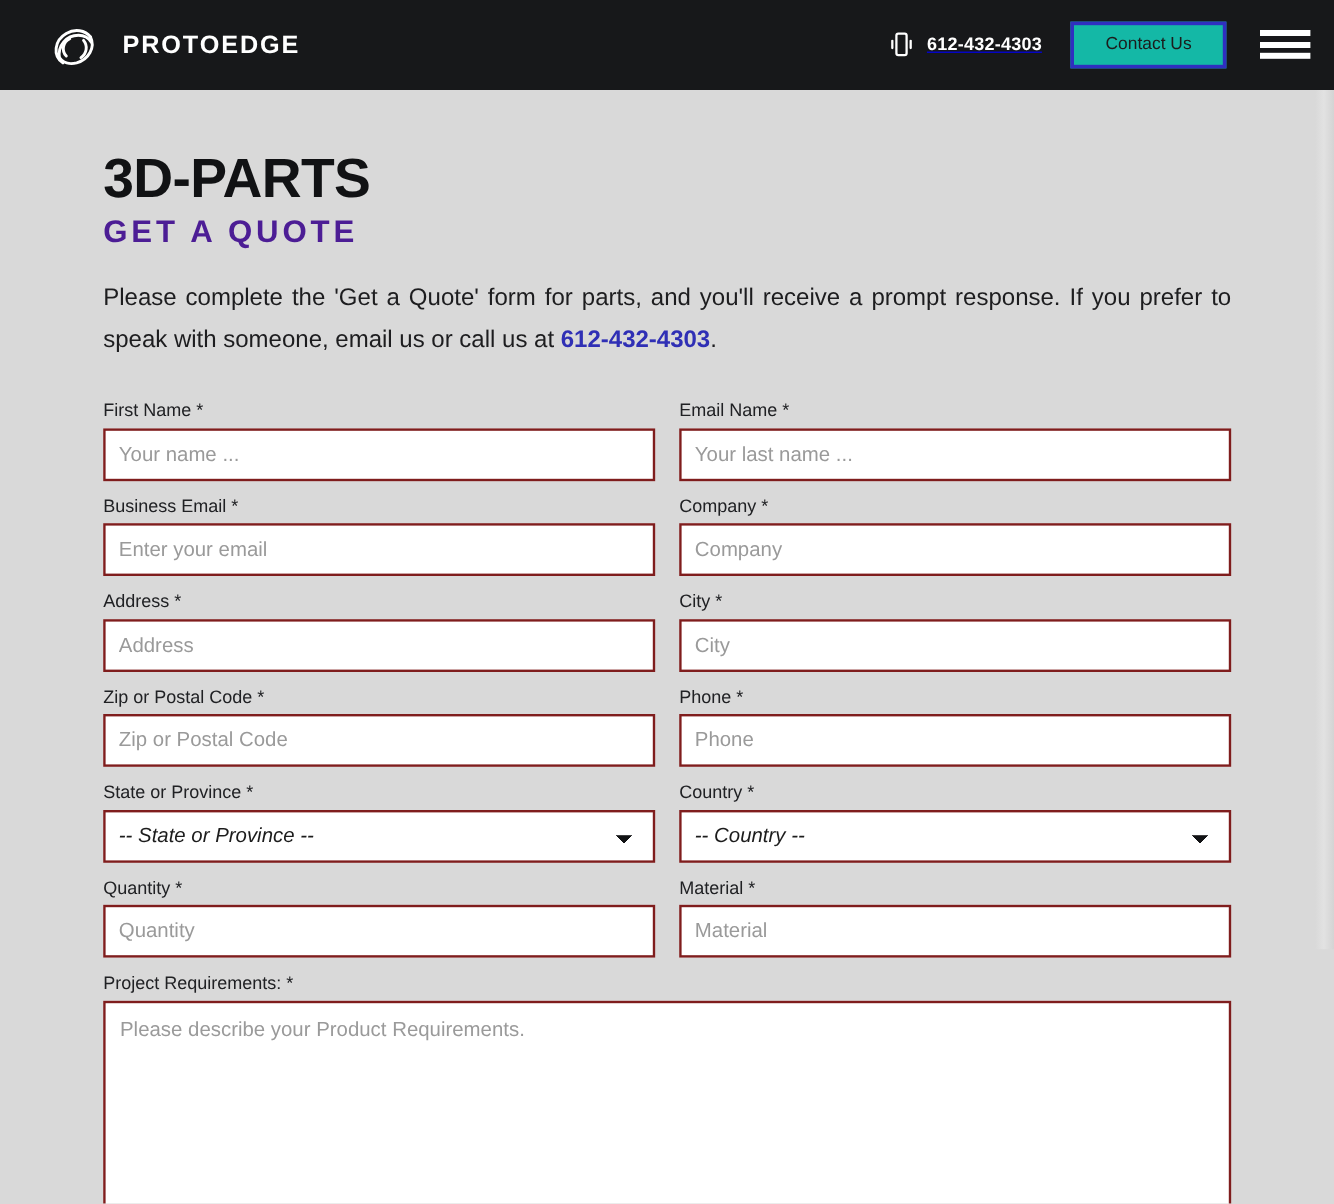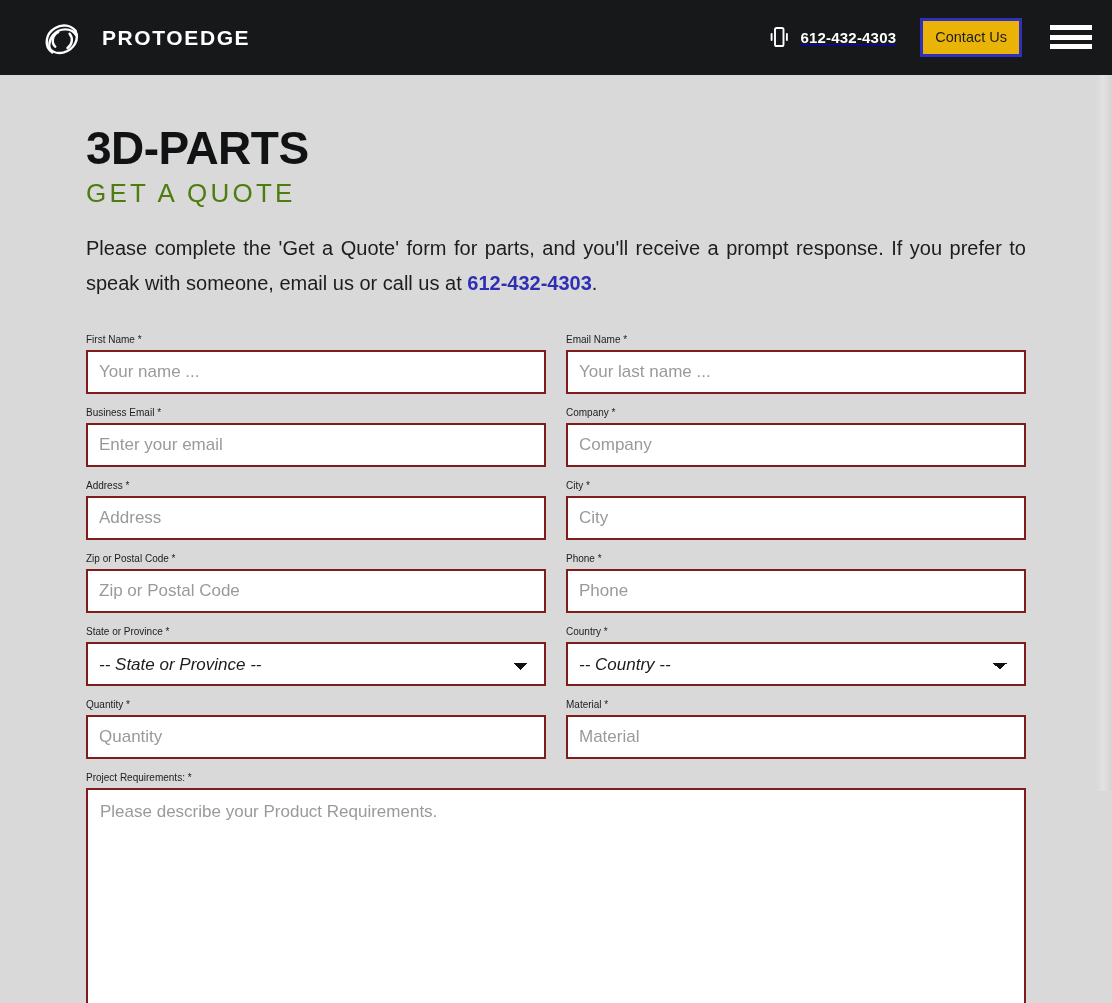--- a/index.html
+++ b/index.html
@@ -50,26 +50,26 @@
   }
   .phone-icon { width: 24px; height: 24px; display: block; }
   .phone-number {
     color: #ffffff;
     font-size: 15px;
     font-weight: bold;
     letter-spacing: 0.2px;
     white-space: nowrap;
   }
   .contact-btn {
-    background: #eab308;
+    background: #14b8a6;
     border: 3px solid #2f2fc0;
     color: #1c1c1c;
     font-family: "Liberation Sans", sans-serif;
     font-size: 14.5px;
-    padding: 8px 12px;
+    padding: 8px 26px;
     cursor: pointer;
     line-height: 1.2;
     border-radius: 0;
   }
   .hamburger {
     margin-left: 28px;
     width: 42px;
     height: 32px;
     display: flex;
     flex-direction: column;
@@ -99,23 +99,23 @@
   .title-main {
     font-size: 46px;
     font-weight: bold;
     letter-spacing: -0.5px;
     color: #111214;
     margin: 0 0 4px 0;
     line-height: 1.1;
   }
   .title-sub {
     font-size: 26px;
-    font-weight: normal;
+    font-weight: bold;
     letter-spacing: 3.2px;
-    color: #4d7c0f;
+    color: #4c1d95;
     margin: 0 0 22px 0;
     line-height: 1.2;
   }
   .intro {
     font-size: 20px;
     line-height: 1.76;
     color: #1d1d1f;
     margin: 0 0 32px 0;
     text-align: justify;
     max-width: 960px;
@@ -130,21 +130,21 @@
   .form-grid {
     display: grid;
     grid-template-columns: 460px 460px;
     column-gap: 20px;
     row-gap: 0;
   }
   .field { margin-bottom: 12px; }
   .field.full { grid-column: 1 / span 2; }
   .field-label {
     display: block;
-    font-size: 10px;
+    font-size: 15px;
     color: #202124;
     margin-bottom: 4px;
     line-height: 1.3;
   }
   .ctl {
     width: 100%;
     height: 44px;
     background: #ffffff;
     border: 2px solid #7f1d1d;
     border-radius: 0;

